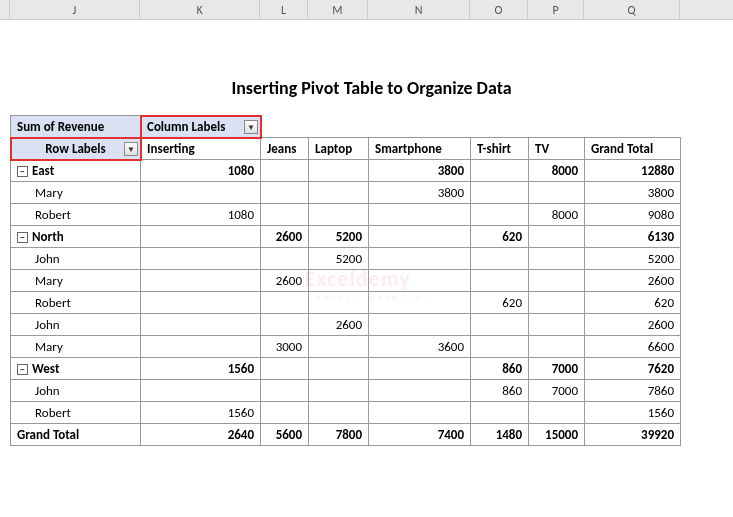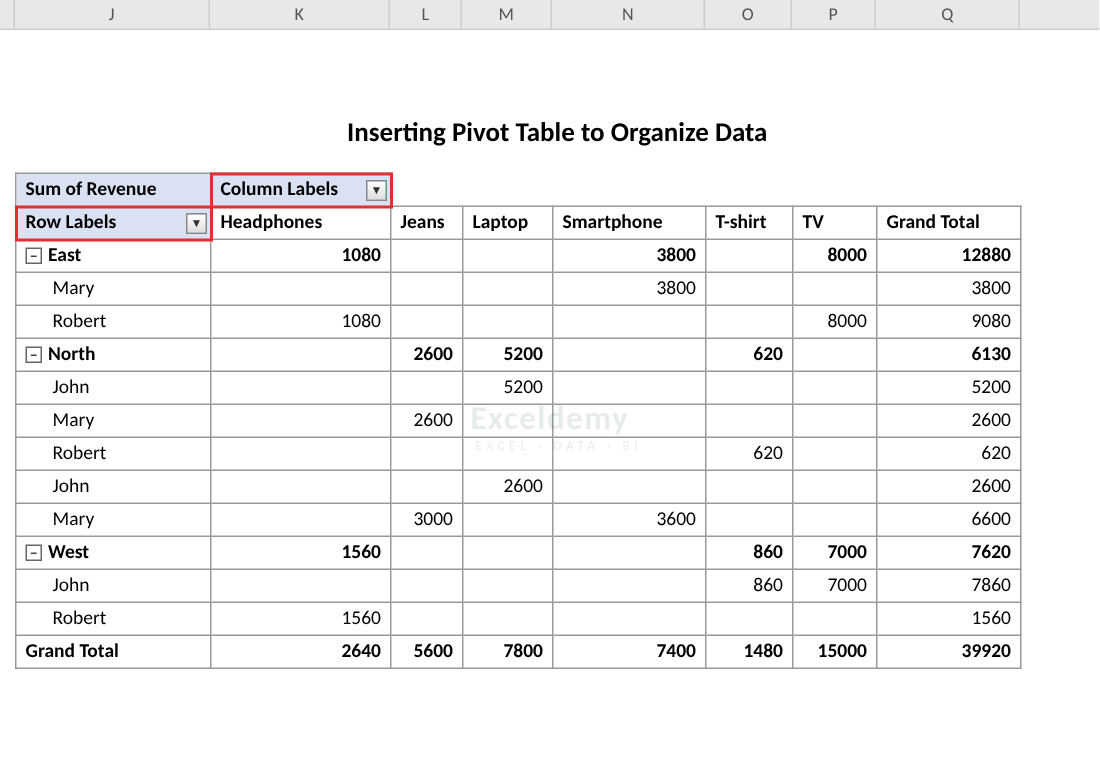--- a/index.html
+++ b/index.html
@@ -95,23 +95,23 @@
     background: #fff;
   }
   .watermark {
     position: absolute;
     left: 50%;
     top: 55%;
     transform: translate(-50%,-50%);
     opacity: 0.10;
     font-size: 22px;
     font-weight: bold;
-    color: #14532d;
+    color: #ec4899;
     pointer-events: none;
-    text-align: center;
+    text-align: left;
     letter-spacing: 1px;
   }
   .watermark small { display:block; font-size:9px; letter-spacing:3px; font-weight:normal;margin-left:12px;}
   .gt-row td { font-weight: bold; }
   col.cJ { width: 130px; }
   col.cK { width: 120px; }
   col.cL { width: 48px; }
   col.cM { width: 60px; }
   col.cN { width: 102px; }
   col.cO { width: 58px; }
@@ -152,25 +152,25 @@
         <tr>
       <td class="hdr-cell lbl">Sum of Revenue</td>
       <td class="hdr-cell lbl red-box" colspan="1" style="position:relative">
         <span>Column Labels</span>
         <span class="drop-btn">▼</span>
       </td>
       <td style="border:none;background:transparent" colspan="6"></td>
     </tr>
 
     <tr>
-      <td class="hdr-cell lbl red-box" style="position:relative">
+      <td class="hdr-cell lbl red-box" style="text-align:center;position:relative">
         <span>Row Labels</span>
         <span class="drop-btn">▼</span>
       </td>
-      <td class="col-hdr-left">Headphones</td>
+      <td class="col-hdr-left">Inserting</td>
       <td class="col-hdr-left">Jeans</td>
       <td class="col-hdr-left">Laptop</td>
       <td class="col-hdr-left">Smartphone</td>
       <td class="col-hdr-left">T-shirt</td>
       <td class="col-hdr-left">TV</td>
       <td class="col-hdr-left">Grand Total</td>
     </tr>
 
     </tbody>
       <tbody id="pivot-body">

